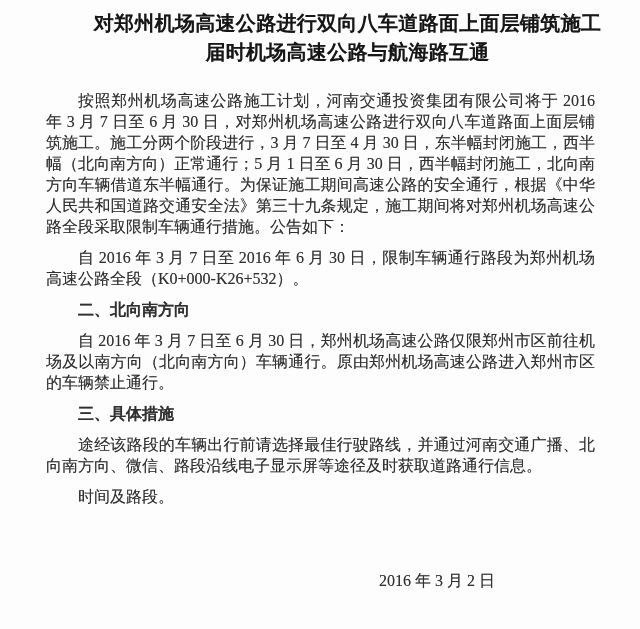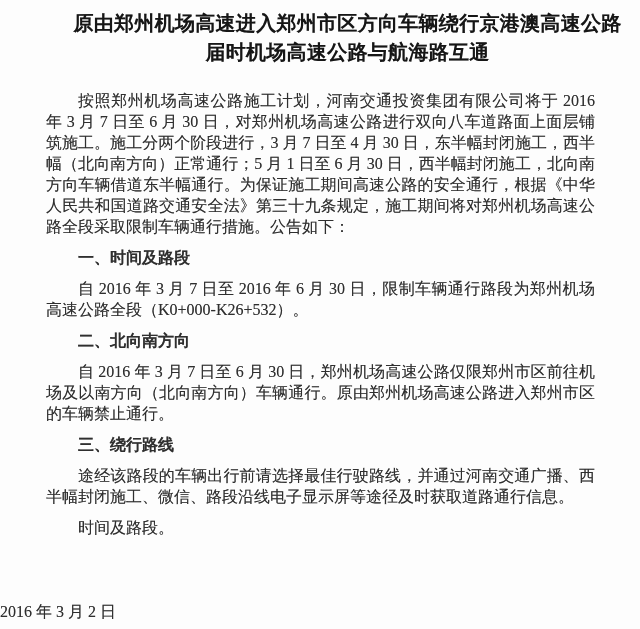--- a/index.html
+++ b/index.html
@@ -42,41 +42,40 @@
     padding: 0;
     text-indent: 2em;
   }
   .doc-body p.heading {
     font-weight: bold;
     text-align: left;
   }
   .doc-date {
     margin-top: 63px;
     margin-right: 145px;
-    text-align: left;
+    text-align: right;
     font-size: 16px;
     line-height: 21px;
   }
 </style>
 </head>
 <body>
 
 <div class="page">
 
   <div class="doc-title">
-    <div>原由郑州机场高速进入郑州市区方向车辆绕行京港澳高速公路</div>
+    <div>对郑州机场高速公路进行双向八车道路面上面层铺筑施工</div>
     <div>届时机场高速公路与航海路互通</div>
   </div>
 
   <div class="doc-body">
     <p class="para">按照郑州机场高速公路施工计划，河南交通投资集团有限公司将于 2016 年 3 月 7 日至 6 月 30 日，对郑州机场高速公路进行双向八车道路面上面层铺筑施工。施工分两个阶段进行，3 月 7 日至 4 月 30 日，东半幅封闭施工，西半幅（北向南方向）正常通行；5 月 1 日至 6 月 30 日，西半幅封闭施工，北向南方向车辆借道东半幅通行。为保证施工期间高速公路的安全通行，根据《中华人民共和国道路交通安全法》第三十九条规定，施工期间将对郑州机场高速公路全段采取限制车辆通行措施。公告如下：</p>
-    <p class="heading">一、时间及路段</p>
     <p class="para">自 2016 年 3 月 7 日至 2016 年 6 月 30 日，限制车辆通行路段为郑州机场高速公路全段（K0+000-K26+532）。</p>
     <p class="heading">二、北向南方向</p>
     <p class="para">自 2016 年 3 月 7 日至 6 月 30 日，郑州机场高速公路仅限郑州市区前往机场及以南方向（北向南方向）车辆通行。原由郑州机场高速公路进入郑州市区的车辆禁止通行。</p>
-    <p class="heading">三、绕行路线</p>
-    <p class="para">途经该路段的车辆出行前请选择最佳行驶路线，并通过河南交通广播、西半幅封闭施工、微信、路段沿线电子显示屏等途径及时获取道路通行信息。</p>
+    <p class="heading">三、具体措施</p>
+    <p class="para">途经该路段的车辆出行前请选择最佳行驶路线，并通过河南交通广播、北向南方向、微信、路段沿线电子显示屏等途径及时获取道路通行信息。</p>
     <p class="para">时间及路段。</p>
   </div>
 
   <div class="doc-date">2016 年 3 月 2 日</div>
 
 </div>
 
 </body></html>

